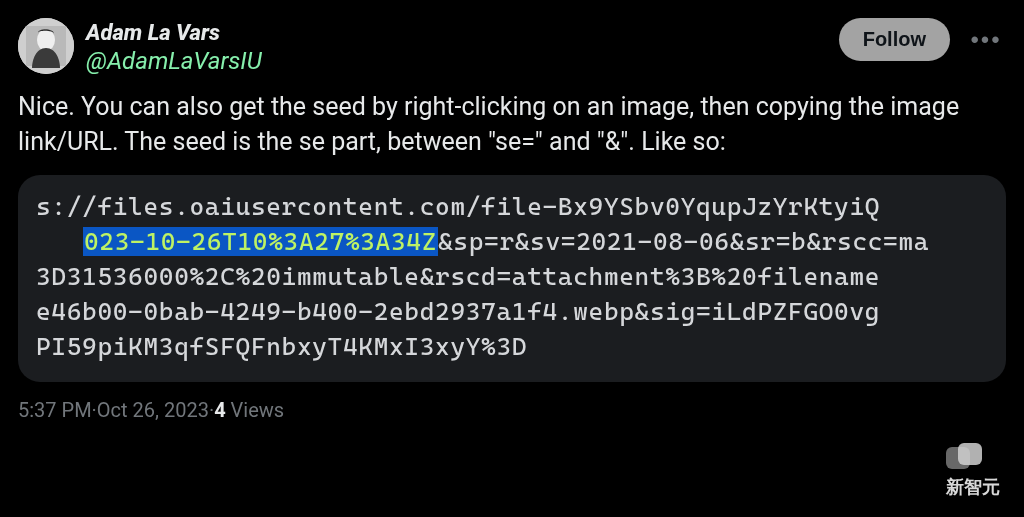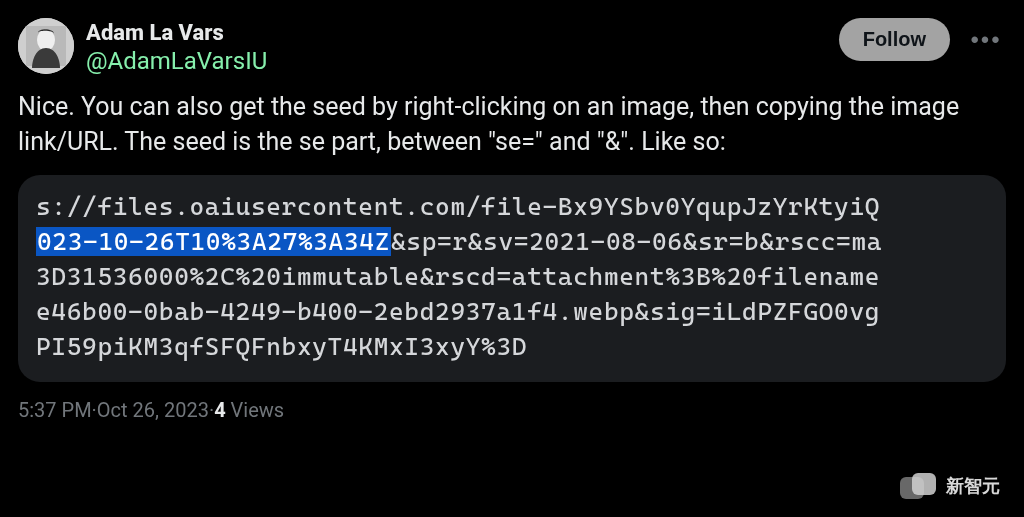--- a/index.html
+++ b/index.html
@@ -24,21 +24,21 @@
       gap: 12px;
     }
     .avatar {
       width: 56px;
       height: 56px;
       border-radius: 50%;
       overflow: hidden;
       flex-shrink: 0;
     }
     .avatar svg { display: block; }
-    .names { padding-top: 2px; }
+    .names { padding-top: 2px; font-style: italic; }
     .display-name {
       font-size: 22px;
       font-weight: 800;
       color: #e7e9ea;
       line-height: 1.2;
     }
     .handle {
       font-size: 24px;
       color: #86efac;
       line-height: 1.25;
@@ -85,42 +85,44 @@
       font-family: ui-monospace, SFMono-Regular, "Cascadia Code", Menlo, Consolas, monospace;
       font-size: 25px;
       letter-spacing: 0.7px;
       line-height: 1.4;
       color: #d5d7da;
       margin-bottom: 16px;
       word-break: break-all;
     }
     .hl {
       background: #0a56c4;
-      color: #ffffff;
+      color: #bef264;
       padding: 0 1px;
+      margin-left: 47px;
     }
     .meta {
       color: #71767b;
       font-size: 20px;
       display: flex;
       align-items: center;
       gap: 0;
     }
     .meta .count { font-weight: 700; color: #e7e9ea; }
     .watermark {
       position: absolute;
       bottom: 18px;
       right: 24px;
       display: flex;
-      align-items: center;
+      align-items: flex-start;
       gap: 6px;
       color: #f0f0f0;
       font-size: 18px;
       font-weight: 600;
       opacity: 0.9;
+      flex-direction: column;
     }
     .watermark .w-icons {
       position: relative;
       width: 40px;
       height: 26px;
     }
     .watermark .bubble {
       position: absolute;
       width: 24px;
       height: 22px;

